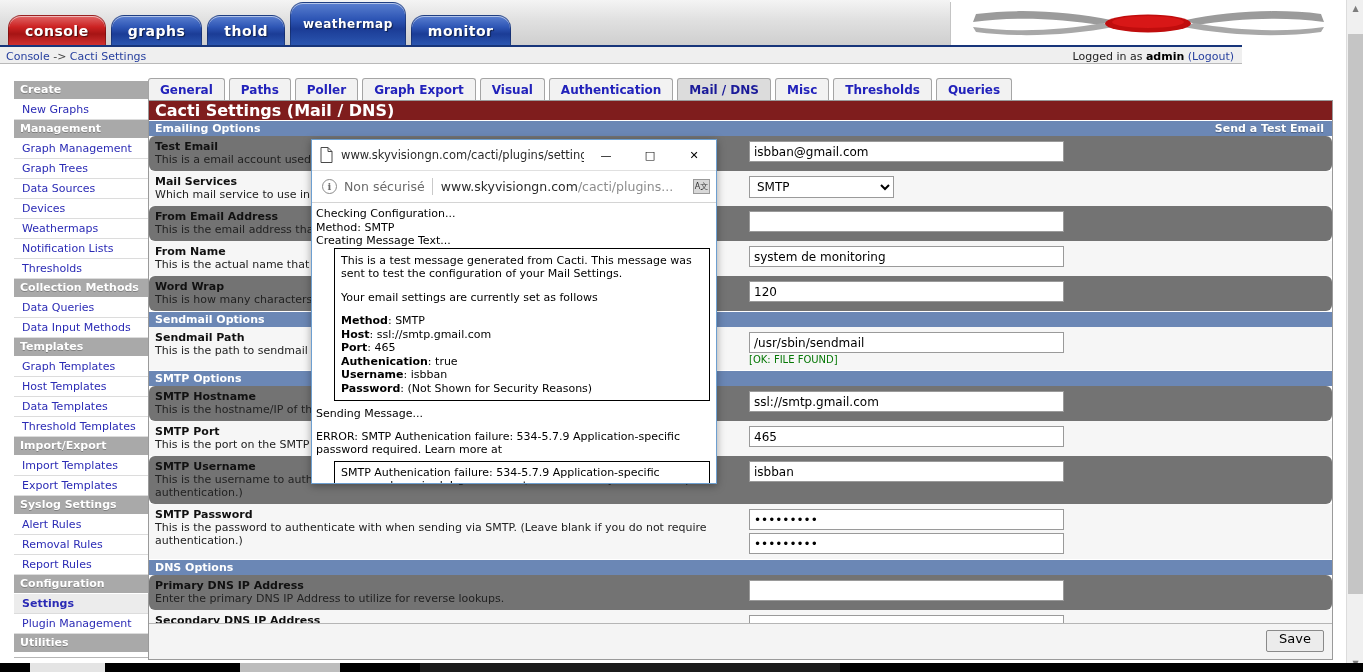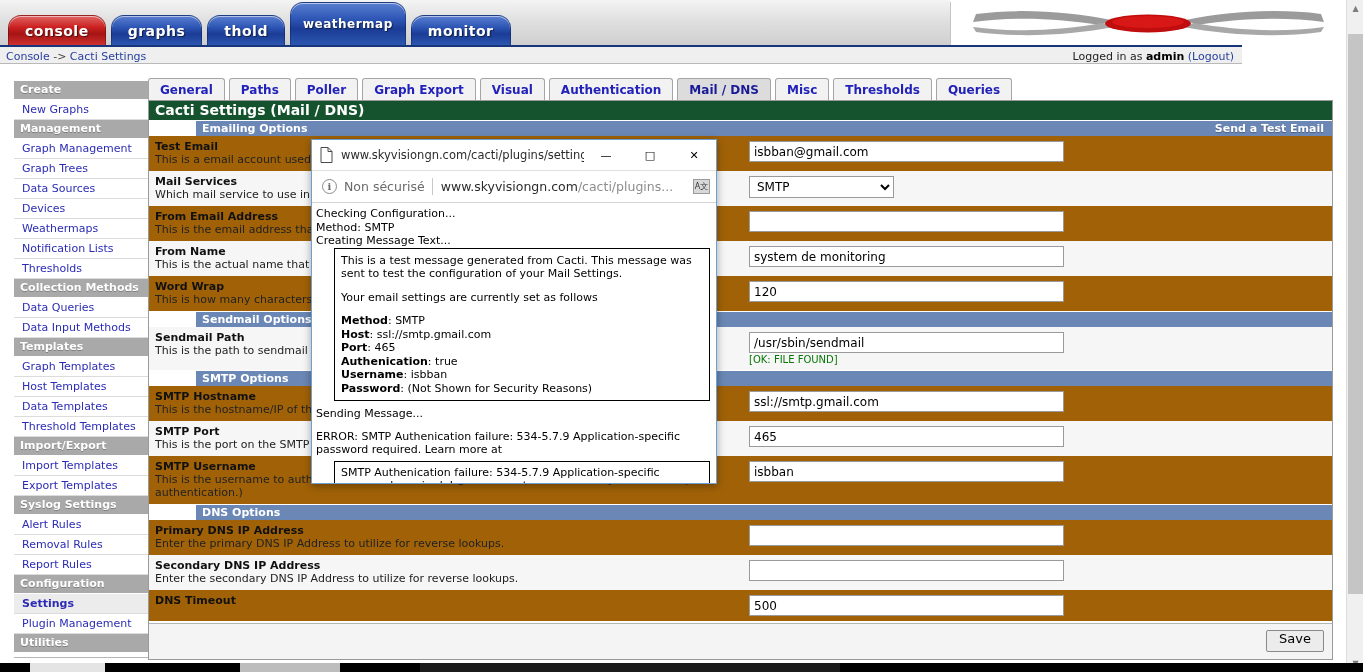--- a/index.html
+++ b/index.html
@@ -96,36 +96,35 @@
     color:#2222bb; font-weight:bold; font-size:12px; cursor:pointer;
     font-family:"DejaVu Sans","Liberation Sans",sans-serif;
   }
   .ftab.active { background:#dcdcdc; color:#1a1a99; }
 
   .panel {
     position:absolute; left:0; top:25px; right:0; bottom:0;
     border:1px solid #9a9a9a; background:#fff; overflow:hidden;
   }
   .panel-title {
-    background:#14532d; color:#fff; font-weight:bold; font-size:14px;
+    background:#7f1d1d; color:#fff; font-weight:bold; font-size:16px;
     padding:3px 6px; height:19px; line-height:13px;
   }
   .sechead {
     background:#6b87b5; color:#ffffff; font-weight:bold; font-size:11px;
     padding:2px 6px; height:16px; line-height:12px; position:relative;
     border-top:1px solid #fff;
-    margin-left:47px;
   }
   .sechead .right-link {
     position:absolute; right:8px; top:2px; color:#fff; font-weight:bold;
     text-decoration:none; font-size:11px; text-shadow:0 1px 1px rgba(0,0,0,0.3);
     cursor:pointer;
   }
   .frow { position:relative; display:flex; min-height:30px; }
-  .frow.odd { background:#a16207; }
+  .frow.odd { background:#737373;border-radius:6px; }
   .frow.even { background:#f6f6f6; }
   .fleft { width:600px; padding:4px 6px 5px 6px; }
   .flabel { font-weight:bold; font-size:11px; color:#111; }
   .fdesc { font-size:11px; color:#222; line-height:13px; }
   .fright { flex:1; padding:5px 0 5px 0; position:relative; }
   .finput {
     height:21px; width:315px; border:1px solid #9a9a9a; background:#fff;
     font-size:12px; padding:2px 4px; color:#000;
     font-family:"DejaVu Sans","Liberation Sans",sans-serif;
   }
@@ -365,20 +364,27 @@
             </div>
             <div class="fright"><input class="finput" type="text" value="465" style=""></div>
           </div>
           <div class="frow odd">
             <div class="fleft">
               <div class="flabel">SMTP Username</div>
               <div class="fdesc">This is the username to authenticate with when sending via SMTP. (Leave blank if you do not require authentication.)</div>
             </div>
             <div class="fright"><input class="finput" type="text" value="isbban" style=""></div>
           </div>
+          <div class="frow even">
+            <div class="fleft">
+              <div class="flabel">SMTP Password</div>
+              <div class="fdesc">This is the password to authenticate with when sending via SMTP. (Leave blank if you do not require authentication.)</div>
+            </div>
+            <div class="fright"><input class="finput" type="text" value="•••••••••" style=""><input class="finput" type="text" value="•••••••••" style="margin-top: 3px;"></div>
+          </div>
           <div class="sechead"><span>DNS Options</span></div>
           <div class="frow odd">
             <div class="fleft">
               <div class="flabel">Primary DNS IP Address</div>
               <div class="fdesc">Enter the primary DNS IP Address to utilize for reverse lookups.</div>
             </div>
             <div class="fright"><input class="finput" type="text" style=""></div>
           </div>
           <div class="frow even">
             <div class="fleft">

